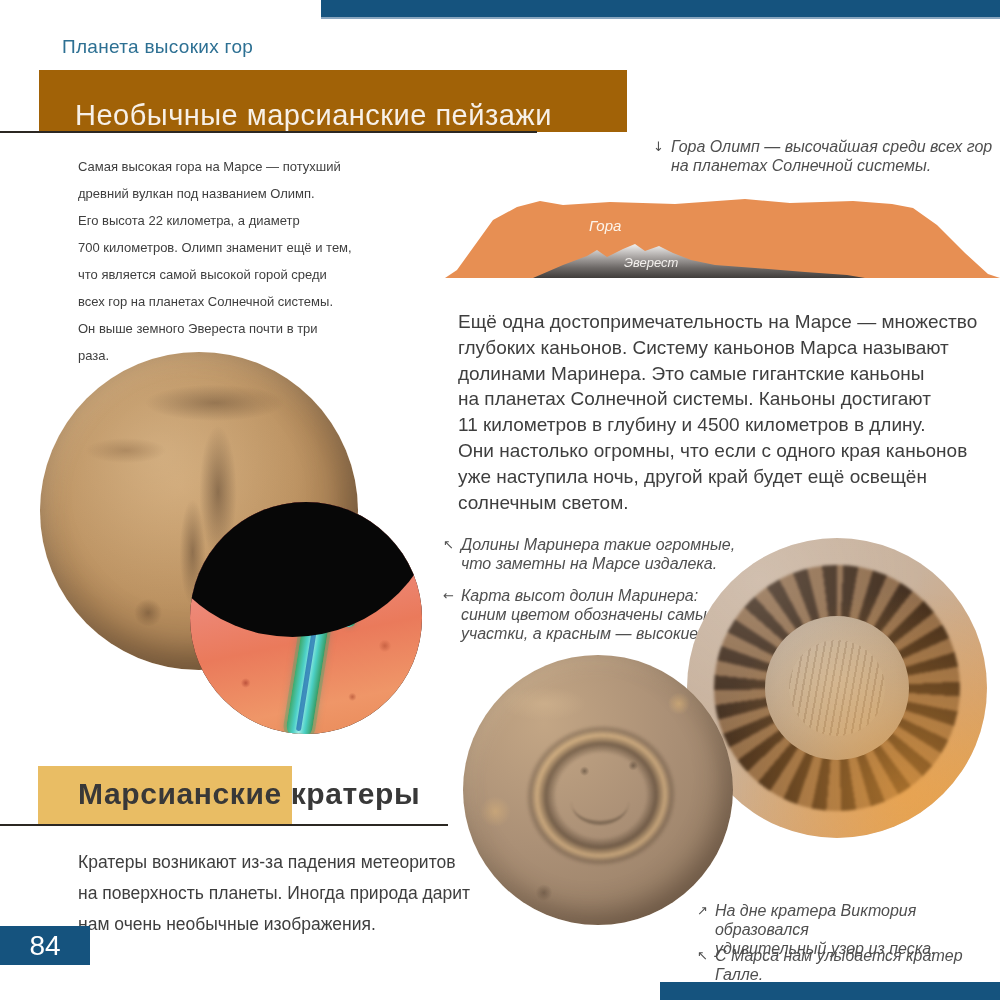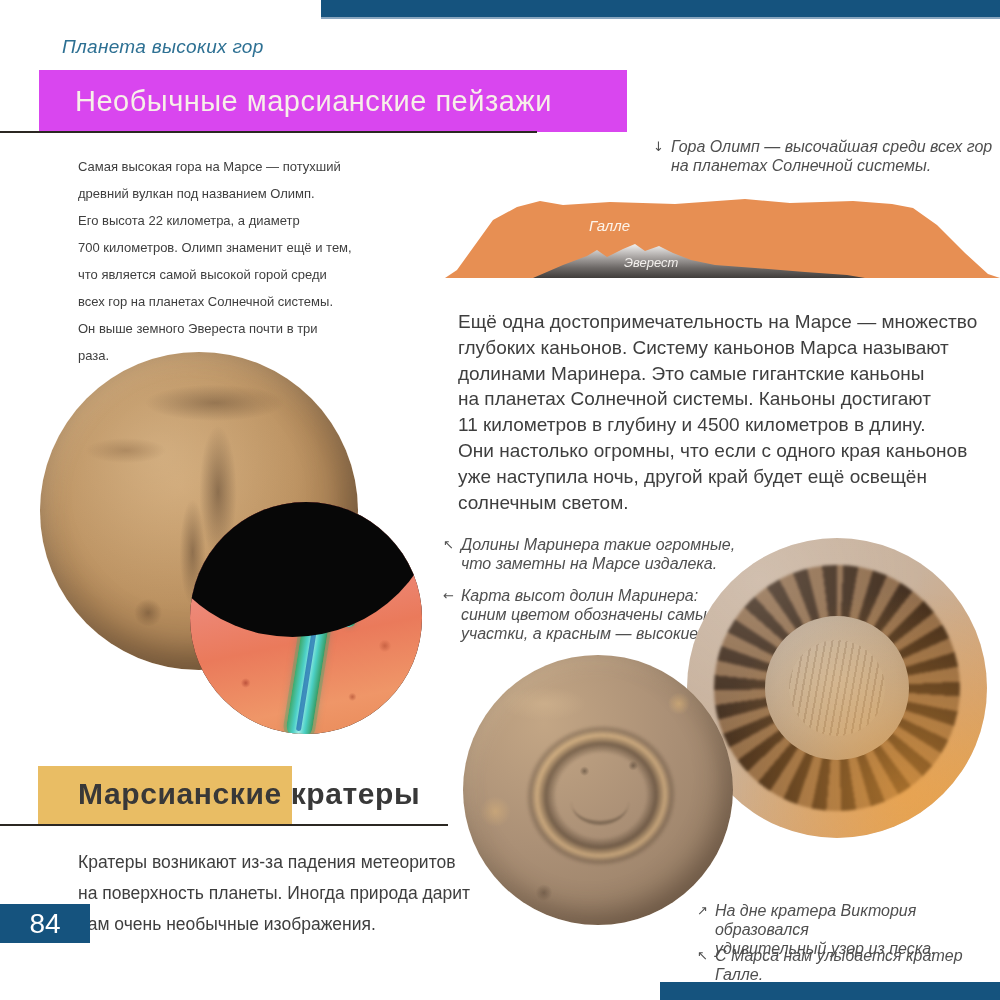--- a/index.html
+++ b/index.html
@@ -7,24 +7,24 @@
     position:relative;width:1000px;height:1000px;background:#ffffff;overflow:hidden;
     font-family:"Liberation Sans","DejaVu Sans",sans-serif;color:#3e3e3e;
   }
   .abs{position:absolute;}
 
   
   .top-bar{left:321px;top:0;width:679px;height:17px;background:#15537e;border-bottom:2px solid #8aa6bf;}
   .bottom-bar{left:660px;top:982px;width:340px;height:18px;background:#15537e;}
 
   
-  .series-title{left:62px;top:36px;font-size:19px;font-style:italic;color:#2d7093;letter-spacing:.3px;}
-
-  
-  .banner-landscapes{left:39px;top:70px;width:588px;height:62px;background:#d946ef;display:flex;align-items:center;}
+  .series-title{left:62px;top:36px;font-size:19px;color:#2d7093;letter-spacing:.3px;}
+
+  
+  .banner-landscapes{left:39px;top:70px;width:588px;height:62px;background:#a16207;display:flex;align-items:flex-end;}
   .banner-landscapes .title{padding-left:36px;font-size:29px;color:#f7f0e8;letter-spacing:.5px;white-space:nowrap;}
   .rule-1{left:0;top:131px;width:537px;height:2px;background:#2b2722;}
   .banner-craters{left:38px;top:766px;width:254px;height:60px;background:#e9bd64;}
   .craters-title{left:78px;top:777px;font-size:30px;color:#383838;letter-spacing:.6px;white-space:nowrap;font-weight:bold;}
   .rule-2{left:0;top:824px;width:448px;height:2px;background:#2b2722;}
 
   
   .para{white-space:pre-line;color:#3e3e3e;}
   .para-olympus{left:78px;top:153px;width:398px;font-size:13px;line-height:27px;}
   .para-canyons{left:458px;top:309px;width:540px;font-size:19px;line-height:25.8px;}
@@ -108,21 +108,21 @@
   .g-ring{position:absolute;left:18%;top:21%;width:66%;height:62%;border-radius:50%;transform:rotate(-8deg);filter:blur(1px);
     background:radial-gradient(closest-side, rgba(0,0,0,0) 50%, rgba(58,42,28,.5) 62%, rgba(226,186,128,.5) 72%, rgba(58,42,28,.28) 79%, transparent 85%);}
   .g-face{position:absolute;inset:0;
     background:
       radial-gradient(circle 7px at 45% 43%, rgba(48,36,26,.45), transparent 70%),
       radial-gradient(circle 7px at 63% 41%, rgba(48,36,26,.45), transparent 70%);}
   .g-mouth{position:absolute;left:40%;top:46%;width:58px;height:42px;border-radius:50%;
     border-bottom:4px solid rgba(48,36,26,.35);filter:blur(1.2px);}
 
   
-  .page-num{left:0;top:904px;width:90px;height:39px;background:#15537e;display:flex;align-items:center;justify-content:center;
+  .page-num{left:0;top:926px;width:90px;height:39px;background:#15537e;display:flex;align-items:center;justify-content:center;
     color:#ffffff;font-size:28px;}
 </style>
 </head>
 <body>
 
 <div id="page">
 
   <div class="abs top-bar"></div>
 
   <div class="abs series-title">Планета высоких гор</div>
@@ -148,21 +148,21 @@
           <stop offset="0" stop-color="#f2f1f0"></stop>
           <stop offset="0.35" stop-color="#b0acaa"></stop>
           <stop offset="0.7" stop-color="#6c6866"></stop>
           <stop offset="1" stop-color="#403d3b"></stop>
         </linearGradient>
       </defs>
       <path d="M0,83 L12,75 L48,25 L72,12 L95,6 L118,10 L165,7 L230,9 L300,4 L345,8 L408,6 L447,9 L468,13 L492,30 L520,58 L543,79 L555,83 Z" fill="#e78f53"></path>
       <path d="M88,83 L118,70 L142,61 L152,55 L162,62 L178,54 L190,49 L200,56 L214,51 L228,58 L246,65 L270,70 L310,73 L360,77 L402,80 L420,83 Z" fill="url(#evGrad)"></path>
     </svg>
   </div>
-  <div class="abs label-olympus">Галле</div>
+  <div class="abs label-olympus">Гора</div>
   <div class="abs label-everest">Эверест</div>
 
   <div class="abs cap cap-olympus">
     <span class="arrow">↓</span>
     <span class="txt">Гора Олимп — высочайшая среди всех гор
 на планетах Солнечной системы.</span>
   </div>
 
   <div class="abs para para-canyons">Ещё одна достопримечательность на Марсе — множество
 глубоких каньонов. Систему каньонов Марса называют

